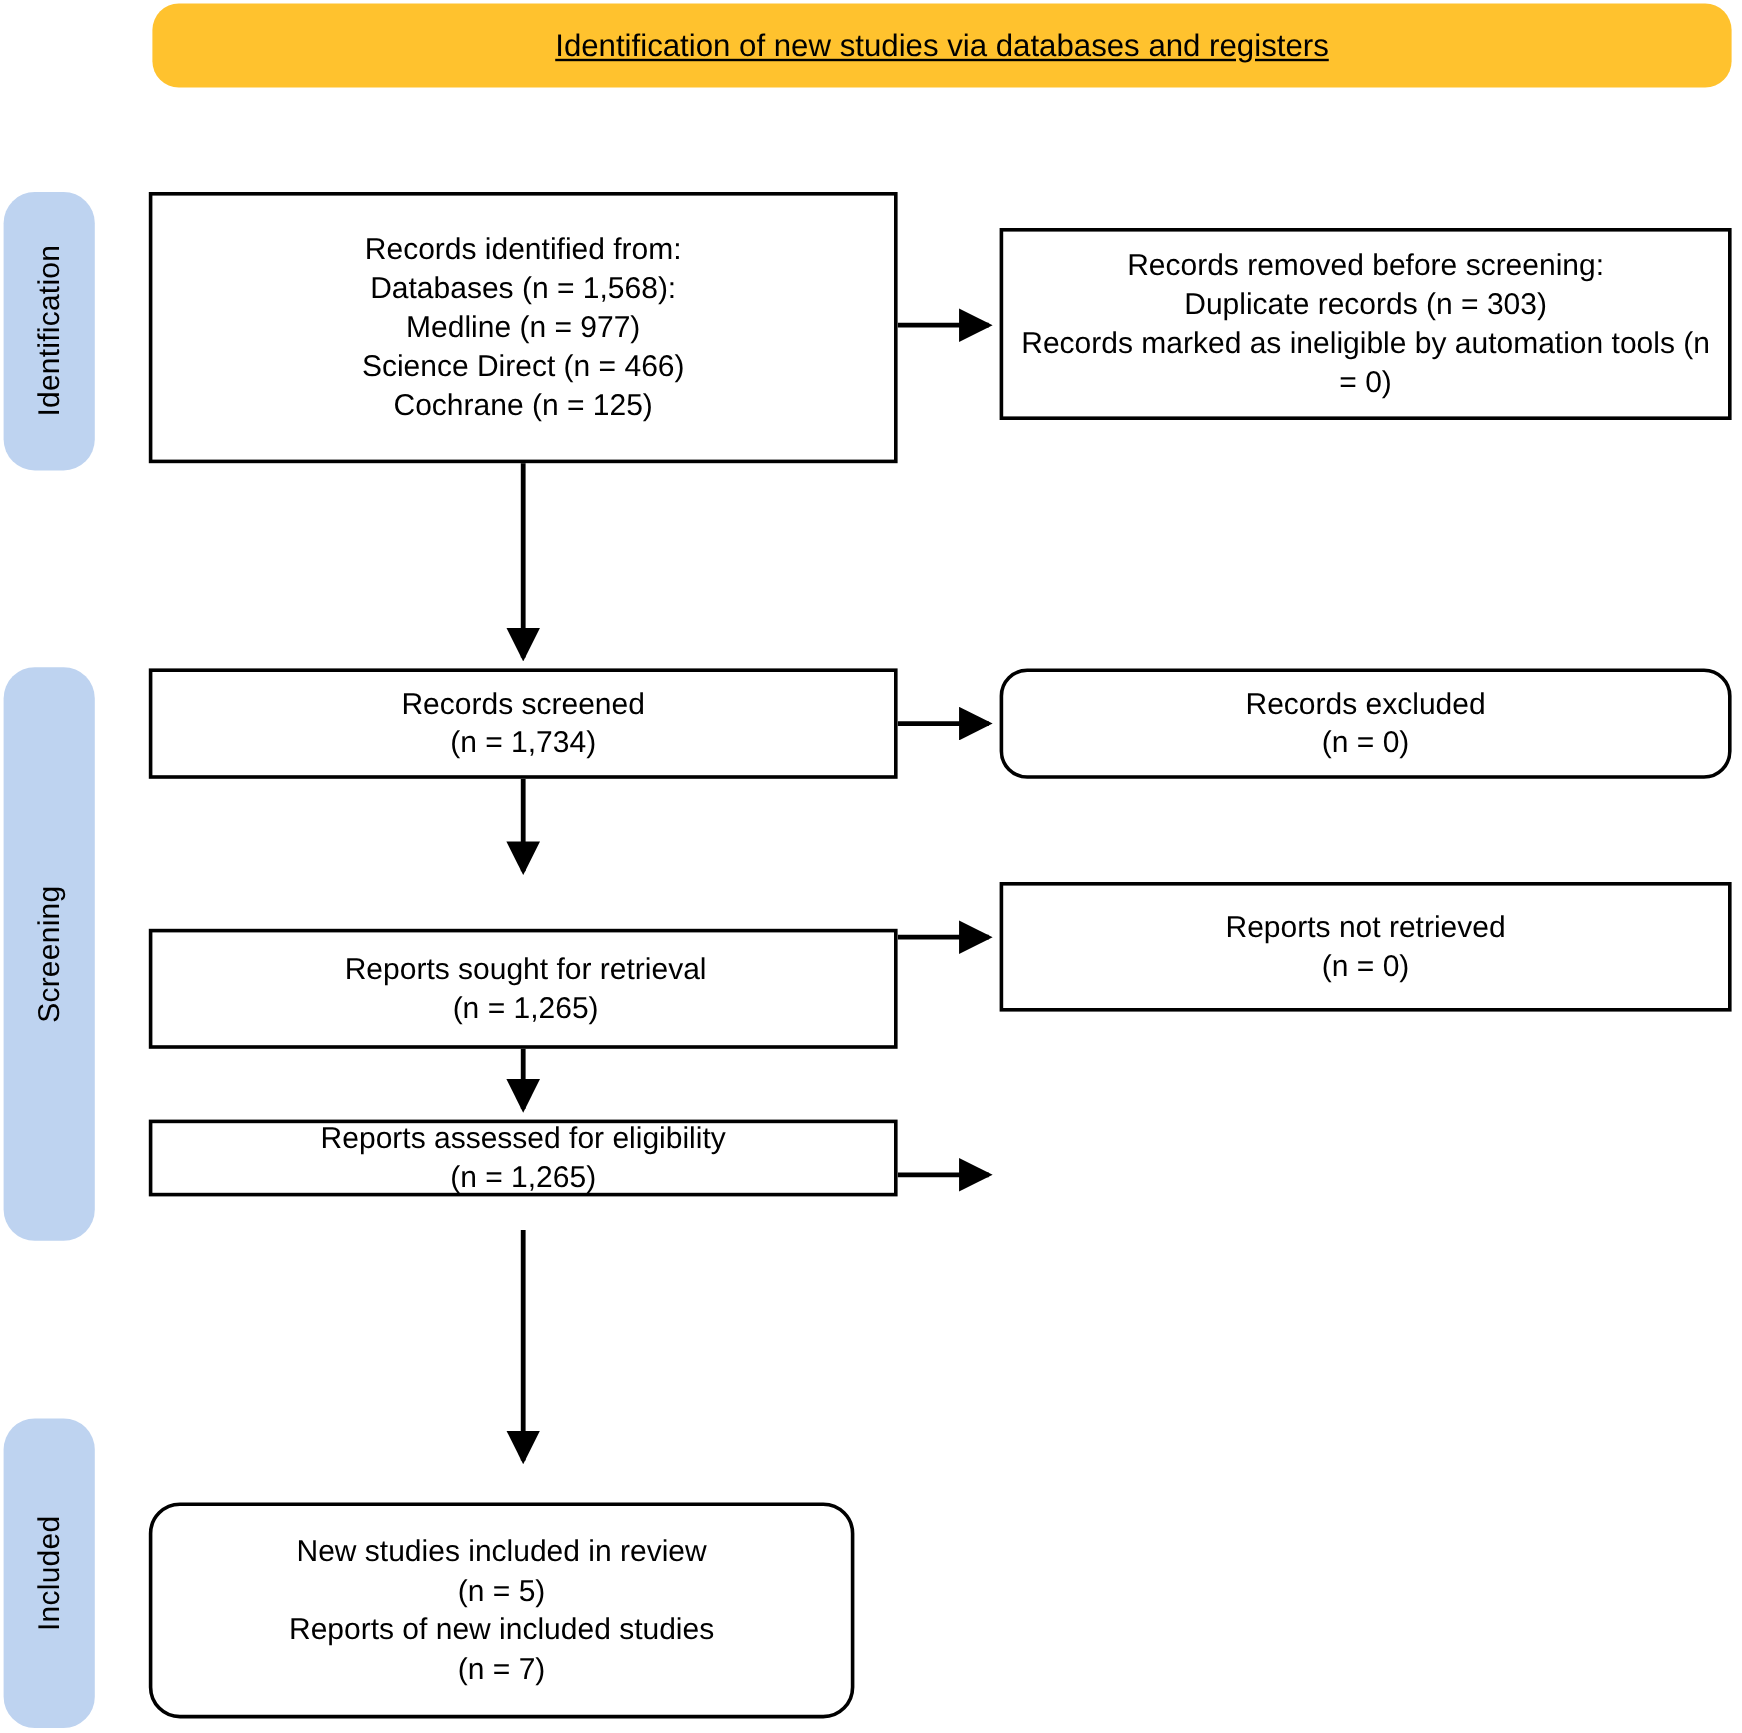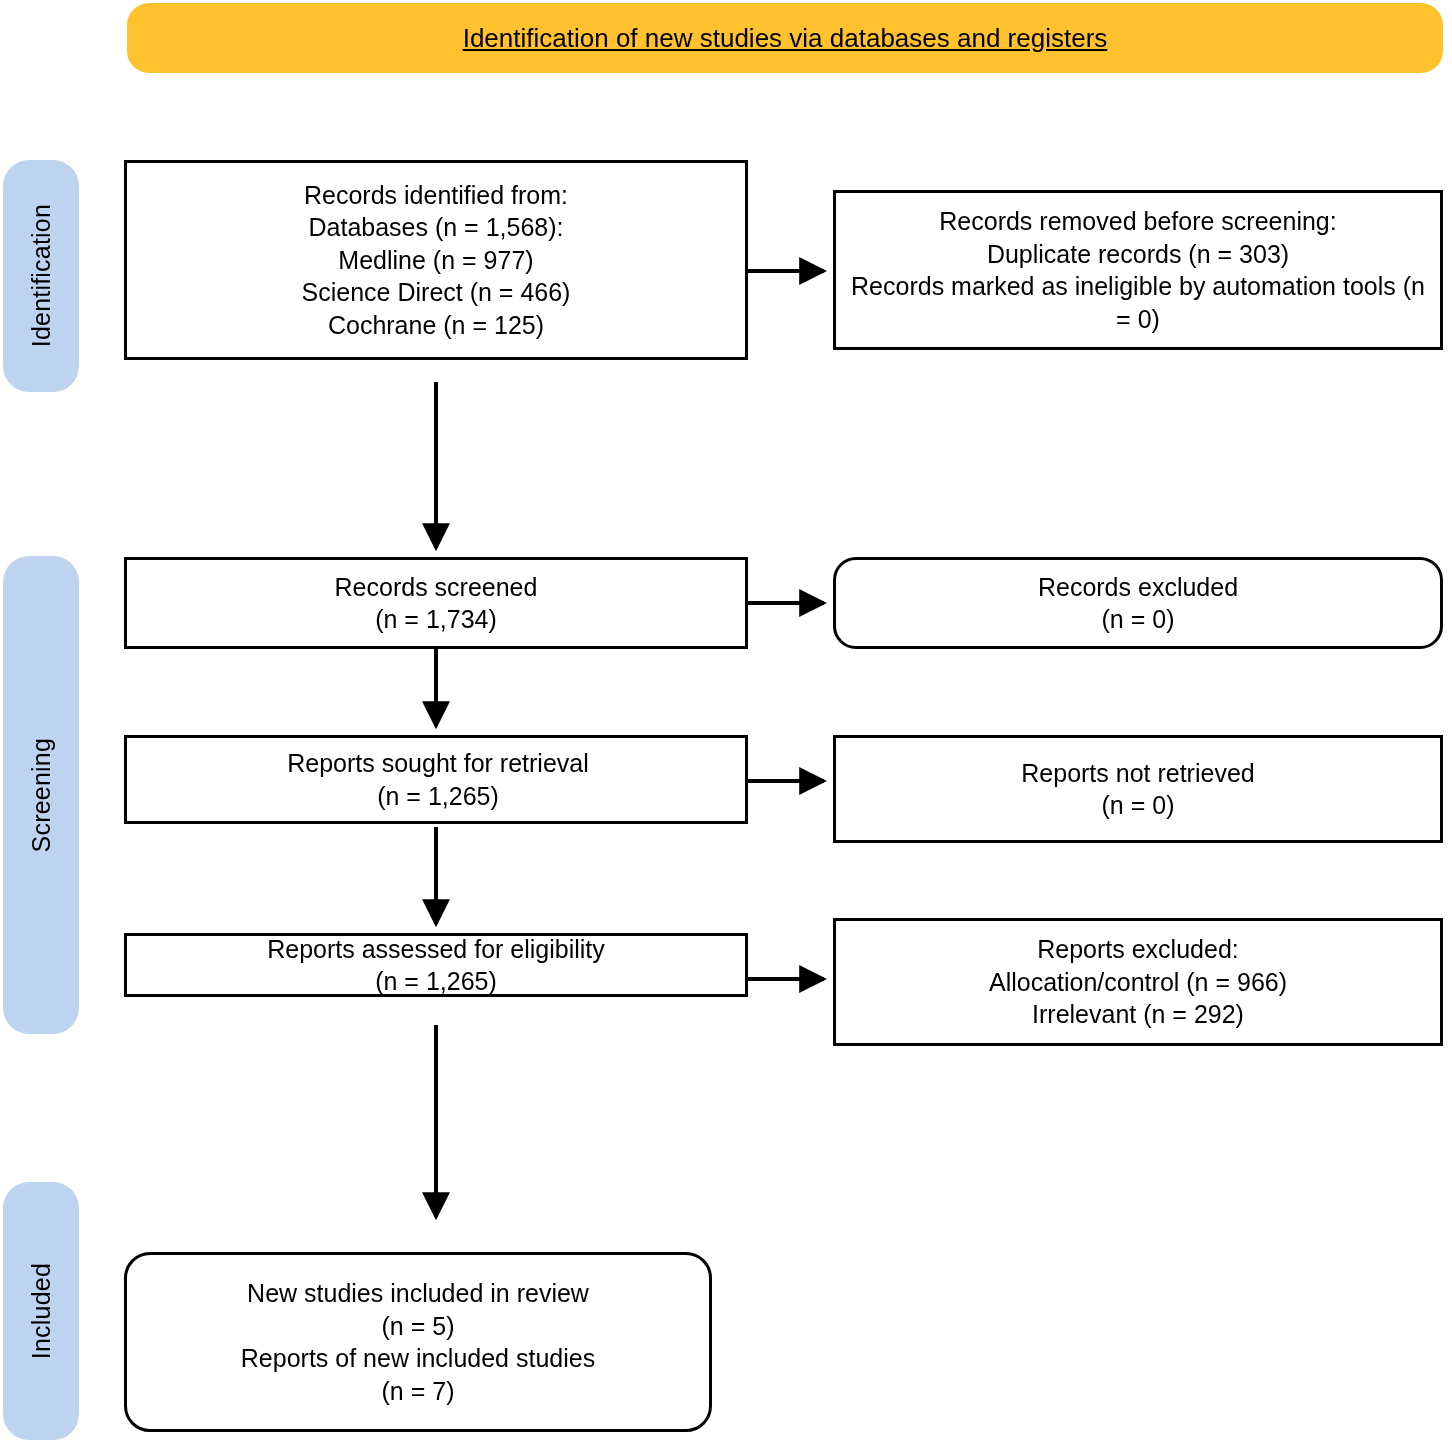--- a/index.html
+++ b/index.html
@@ -78,23 +78,23 @@
   }
   .box-text {
     font-size: 25px;
     line-height: 1.30;
     color: #000000;
     text-align: center;
     white-space: pre-line;
   }
 
   
-  #box-identified   { left: 124px; top: 160px;  width: 624px; height: 200px; }
+  #box-identified   { left: 124px; top: 160px;  width: 624px; height: 226px; }
   #box-screened     { left: 124px; top: 557px;  width: 624px; height: 92px;  }
-  #box-sought       { left: 124px; top: 735px;  width: 624px; height: 89px; padding-left: 14px;  }
+  #box-sought       { left: 124px; top: 774px;  width: 624px; height: 100px; padding-left: 14px;  }
   #box-assessed     { left: 124px; top: 933px;  width: 624px; height: 64px;  }
   #box-included     { left: 124px; top: 1252px; width: 588px; height: 180px; border-radius: 26px; }
 
   
   #box-removed      { left: 833px; top: 190px;  width: 610px; height: 160px; }
   #box-excluded-rec { left: 833px; top: 557px;  width: 610px; height: 92px; border-radius: 23px;  }
   #box-not-retrieved{ left: 833px; top: 735px;  width: 610px; height: 108px;  }
   #box-excluded-rep { left: 833px; top: 918px;  width: 610px; height: 128px; }
 
   
@@ -182,19 +182,14 @@
 Records marked as ineligible by automation tools (n = 0)</div>
   </div>
   <div class="box" id="box-excluded-rec">
     <div class="box-text">Records excluded
 (n = 0)</div>
   </div>
   <div class="box" id="box-not-retrieved">
     <div class="box-text">Reports not retrieved
 (n = 0)</div>
   </div>
-  <div class="box" id="box-excluded-rep">
-    <div class="box-text">Reports excluded:
-Allocation/control (n = 966)
-Irrelevant (n = 292)</div>
-  </div>
 
 </div>
 
 </body></html>

